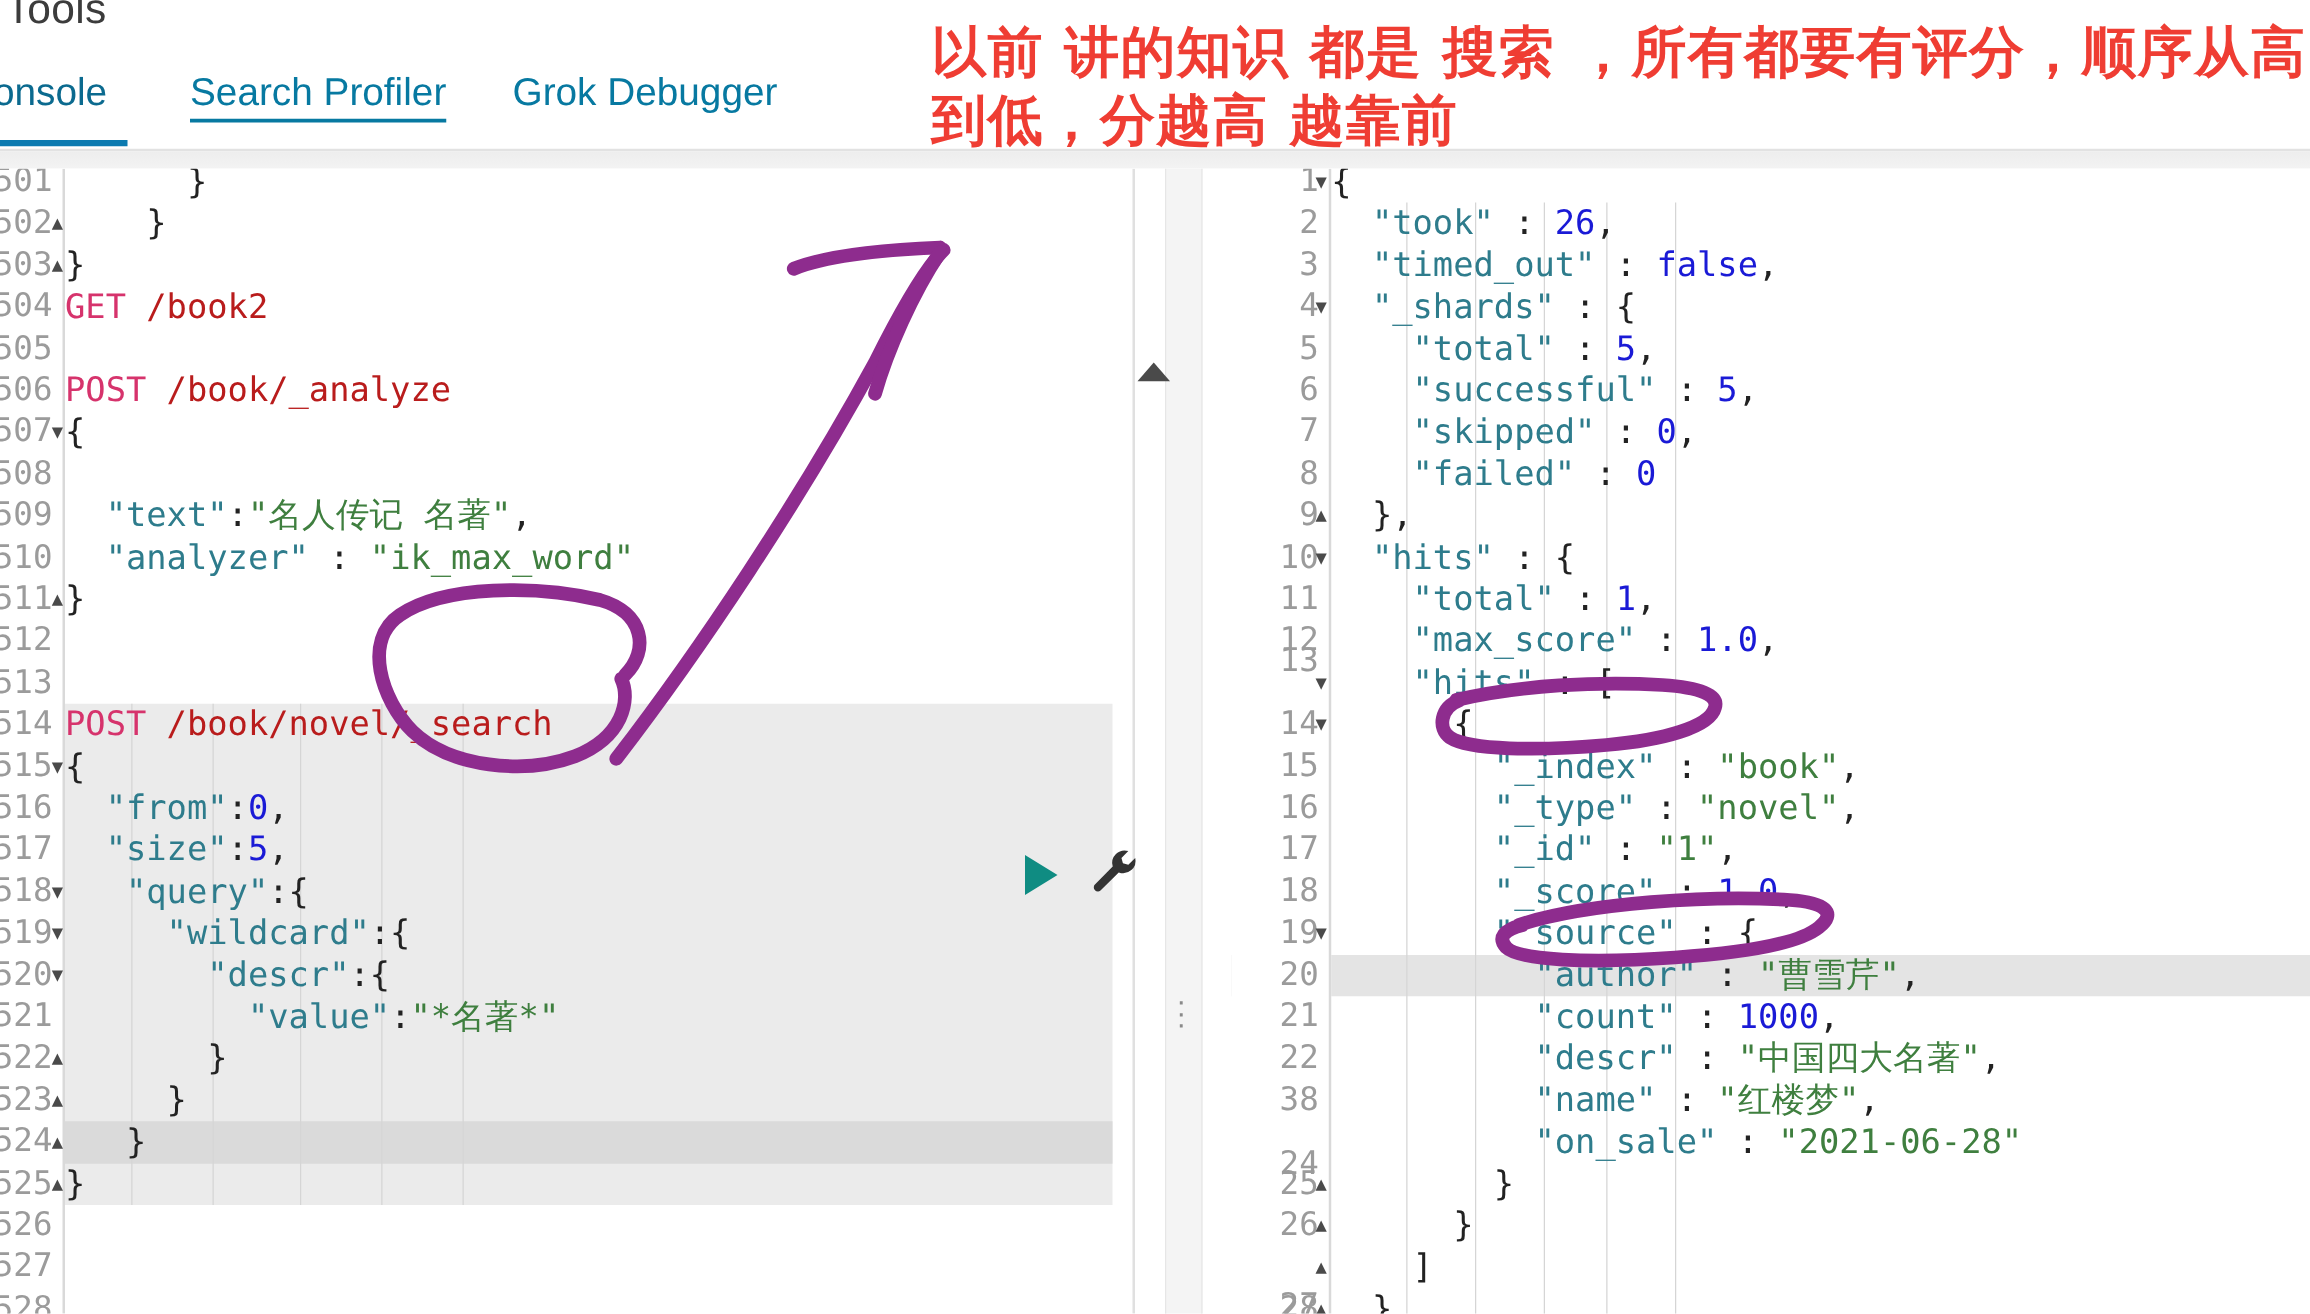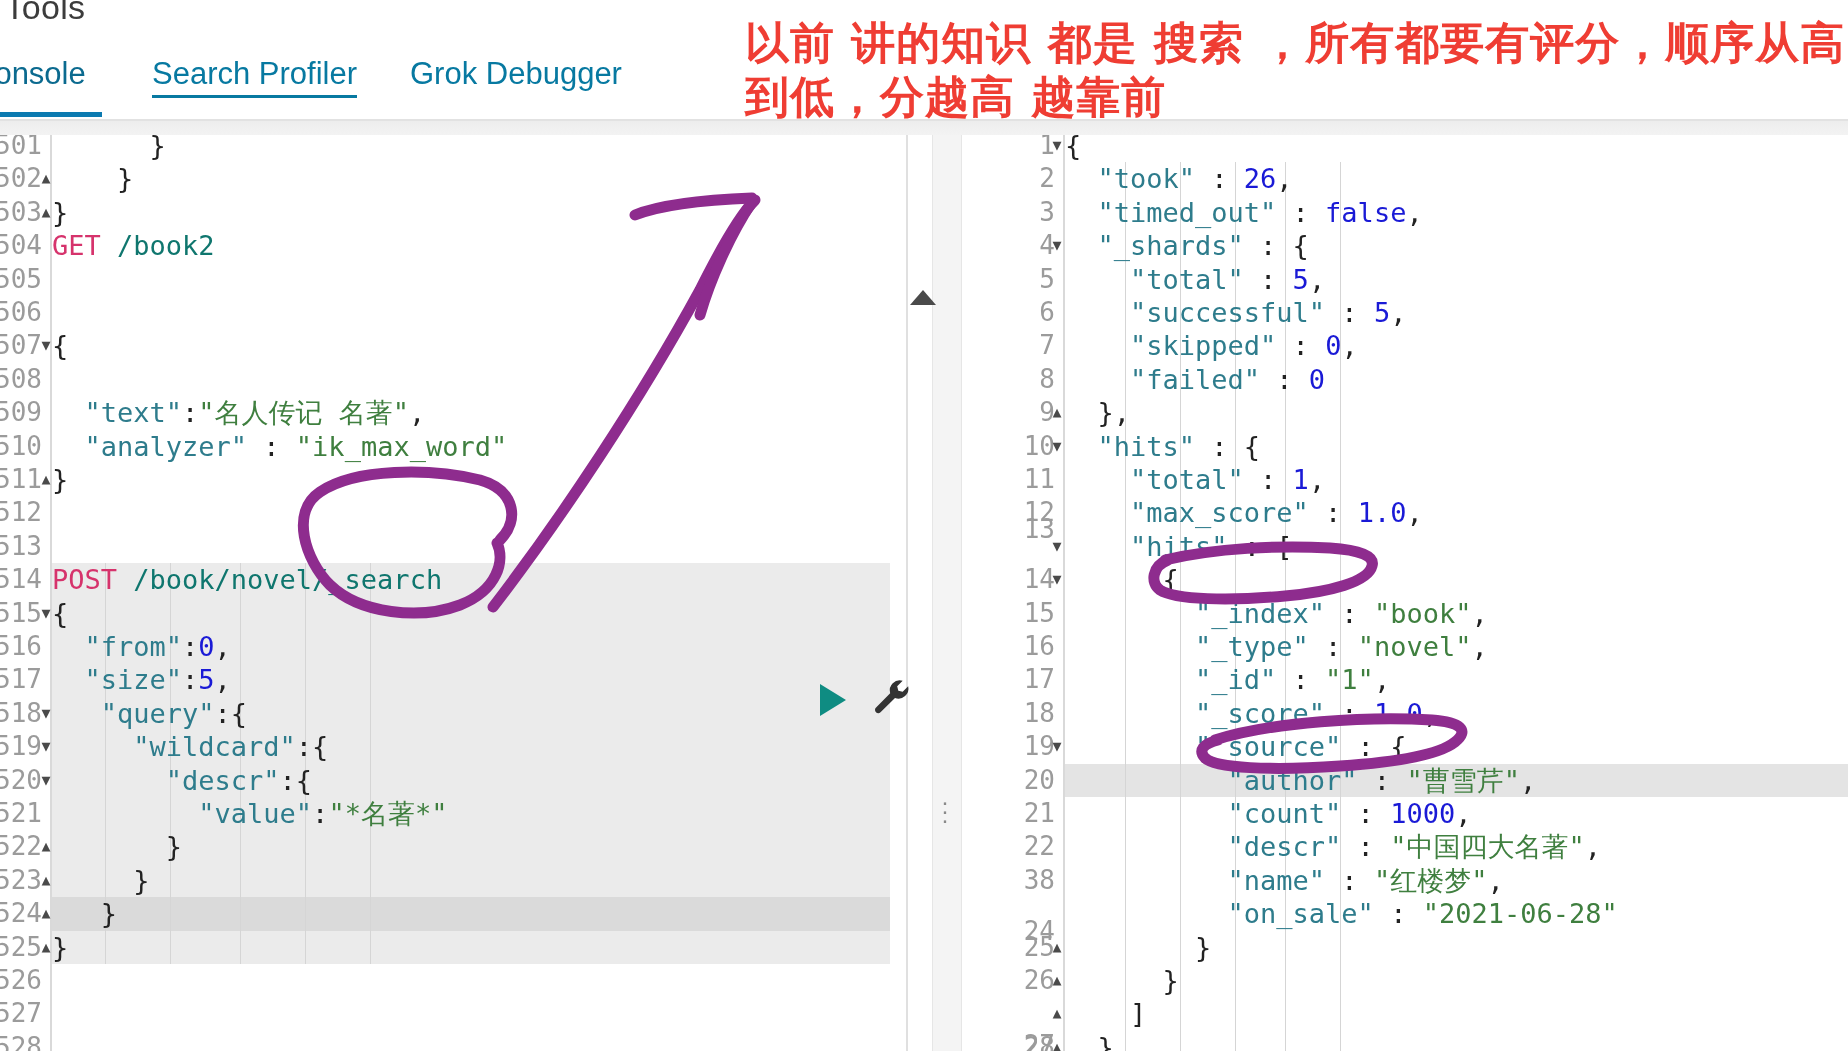--- a/index.html
+++ b/index.html
@@ -69,21 +69,21 @@
   #right-code{left:80px;width:783px;}
 
   .line{
     position:absolute;left:0;right:0;height:33.4px;line-height:33.4px;
     font-family:"DejaVu Sans Mono", monospace;
     font-size:27px;white-space:pre;
   }
 
   
   .k-method{color:#d6336c;}       
-  .k-url{color:#0f766e;}          
+  .k-url{color:#b91c1c;}          
   .k-key{color:#2e7c8c;}          
   .k-str{color:#3f7f3f;}          
   .k-num{color:#1a1ad6;}          
   .k-punc{color:#222;}            
 
   
   .req-hl{position:absolute;left:-18px;width:908px;background:#ebebeb;}
   .cur-line{position:absolute;left:-18px;width:908px;background:#dadada;}
   .resp-hl{position:absolute;left:0;width:863px;background:#e4e4e4;}
 
@@ -193,20 +193,21 @@
         <div class="lnum" style="top: 829px;">526</div>
         <div class="lnum" style="top: 862.4px;">527</div>
         <div class="lnum" style="top: 895.8px;">528</div>
       </div>
     <div class="codearea" id="left-code">
         <div class="line" style="top: -6px;"><span class="k-punc">      }</span></div>
         <div class="line" style="top: 27.4px;"><span class="k-punc">    }</span></div>
         <div class="line" style="top: 60.8px;"><span class="k-punc">}</span></div>
         <div class="line" style="top: 94.2px;"><span class="k-method">GET</span><span class="k-url"> /book2</span></div>
         <div class="line" style="top: 127.6px;"></div>
+        <div class="line" style="top: 161px;"><span class="k-method">POST</span><span class="k-url"> /book/_analyze</span></div>
         <div class="line" style="top: 194.4px;"><span class="k-punc">{</span></div>
         <div class="line" style="top: 227.8px;"></div>
         <div class="line" style="top: 261.2px;"><span class="k-punc">  </span><span class="k-key">"text"</span><span class="k-punc">:</span><span class="k-str">"名人传记 名著"</span><span class="k-punc">,</span></div>
         <div class="line" style="top: 294.6px;"><span class="k-punc">  </span><span class="k-key">"analyzer"</span><span class="k-punc"> : </span><span class="k-str">"ik_max_word"</span></div>
         <div class="line" style="top: 328px;"><span class="k-punc">}</span></div>
         <div class="line" style="top: 361.4px;"></div>
         <div class="line" style="top: 394.8px;"></div>
         <div class="line" style="top: 428.2px;"><span class="k-method">POST</span><span class="k-url"> /book/novel/_search</span></div>
         <div class="line" style="top: 461.6px;"><span class="k-punc">{</span></div>
         <div class="line" style="top: 495px;"><span class="k-punc">  </span><span class="k-key">"from"</span><span class="k-punc">:</span><span class="k-num">0</span><span class="k-punc">,</span></div>

